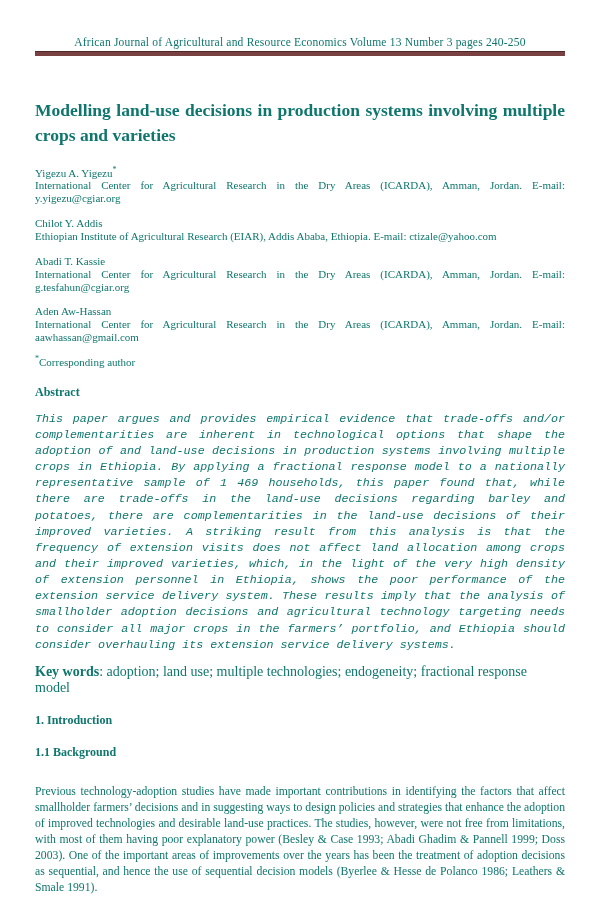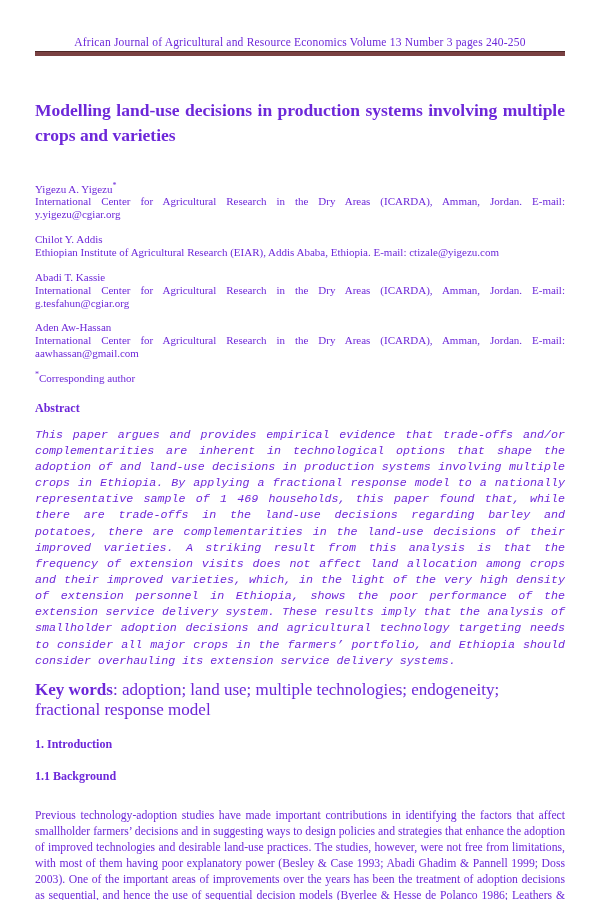--- a/index.html
+++ b/index.html
@@ -7,21 +7,21 @@
     padding: 0;
     background: #ffffff;
   }
   .page {
     position: relative;
     width: 600px;
     height: 900px;
     background: #ffffff;
     overflow: hidden;
     font-family: "Liberation Serif", "DejaVu Serif", serif;
-    color: #6d28d9;
+    color: #0f766e;
     box-sizing: border-box;
     padding: 36px 35px 8px 35px;
   }
   .journal-line {
     font-size: 11.5px;
     text-align: center;
     letter-spacing: 0.2px;
     white-space: nowrap;
   }
   .header-rule {
@@ -30,21 +30,21 @@
     border-top: 1.5px solid #4f2727;
   }
   .paper-title {
     margin: 42px 0 0 0;
     font-size: 17.5px;
     font-weight: bold;
     line-height: 1.45;
     text-align: justify;
   }
   .authors {
-    margin-top: 32px;
+    margin-top: 16px;
     font-size: 11px;
     line-height: 1.18;
   }
   .author-block { margin-bottom: 10px; }
   .author-name { }
   .author-name sup { font-size: 8px; }
   .author-affiliation { text-align: justify; }
   .corresponding {
     margin-top: 5px;
     font-size: 11px;
@@ -58,21 +58,21 @@
   .abstract-text {
     margin-top: 11px;
     font-size: 11.7px;
     font-style: italic;
     text-align: justify;
     line-height: 1.38;
     font-family: Liberation Mono, monospace;
   }
   .keywords {
     margin-top: 7px;
-    font-size: 17px;
+    font-size: 14px;
   }
   .keywords b { font-weight: bold; }
   .body-text {
     margin-top: 24px;
     font-size: 11.7px;
     text-align: justify;
     line-height: 1.36;
   }
 </style>
 </head>
@@ -89,21 +89,21 @@
 
   <div class="authors">
 
     <div class="author-block">
       <div class="author-name"><span>Yigezu A. Yigezu</span><sup>*</sup></div>
       <div class="author-affiliation">International Center for Agricultural Research in the Dry Areas (ICARDA), Amman, Jordan. E-mail: y.yigezu@cgiar.org</div>
     </div>
 
     <div class="author-block">
       <div class="author-name"><span>Chilot Y. Addis</span><sup></sup></div>
-      <div class="author-affiliation">Ethiopian Institute of Agricultural Research (EIAR), Addis Ababa, Ethiopia. E-mail: ctizale@yigezu.com</div>
+      <div class="author-affiliation">Ethiopian Institute of Agricultural Research (EIAR), Addis Ababa, Ethiopia. E-mail: ctizale@yahoo.com</div>
     </div>
 
     <div class="author-block">
       <div class="author-name"><span>Abadi T. Kassie</span><sup></sup></div>
       <div class="author-affiliation">International Center for Agricultural Research in the Dry Areas (ICARDA), Amman, Jordan. E-mail: g.tesfahun@cgiar.org</div>
     </div>
 
     <div class="author-block">
       <div class="author-name"><span>Aden Aw-Hassan</span><sup></sup></div>
       <div class="author-affiliation">International Center for Agricultural Research in the Dry Areas (ICARDA), Amman, Jordan. E-mail: aawhassan@gmail.com</div>

